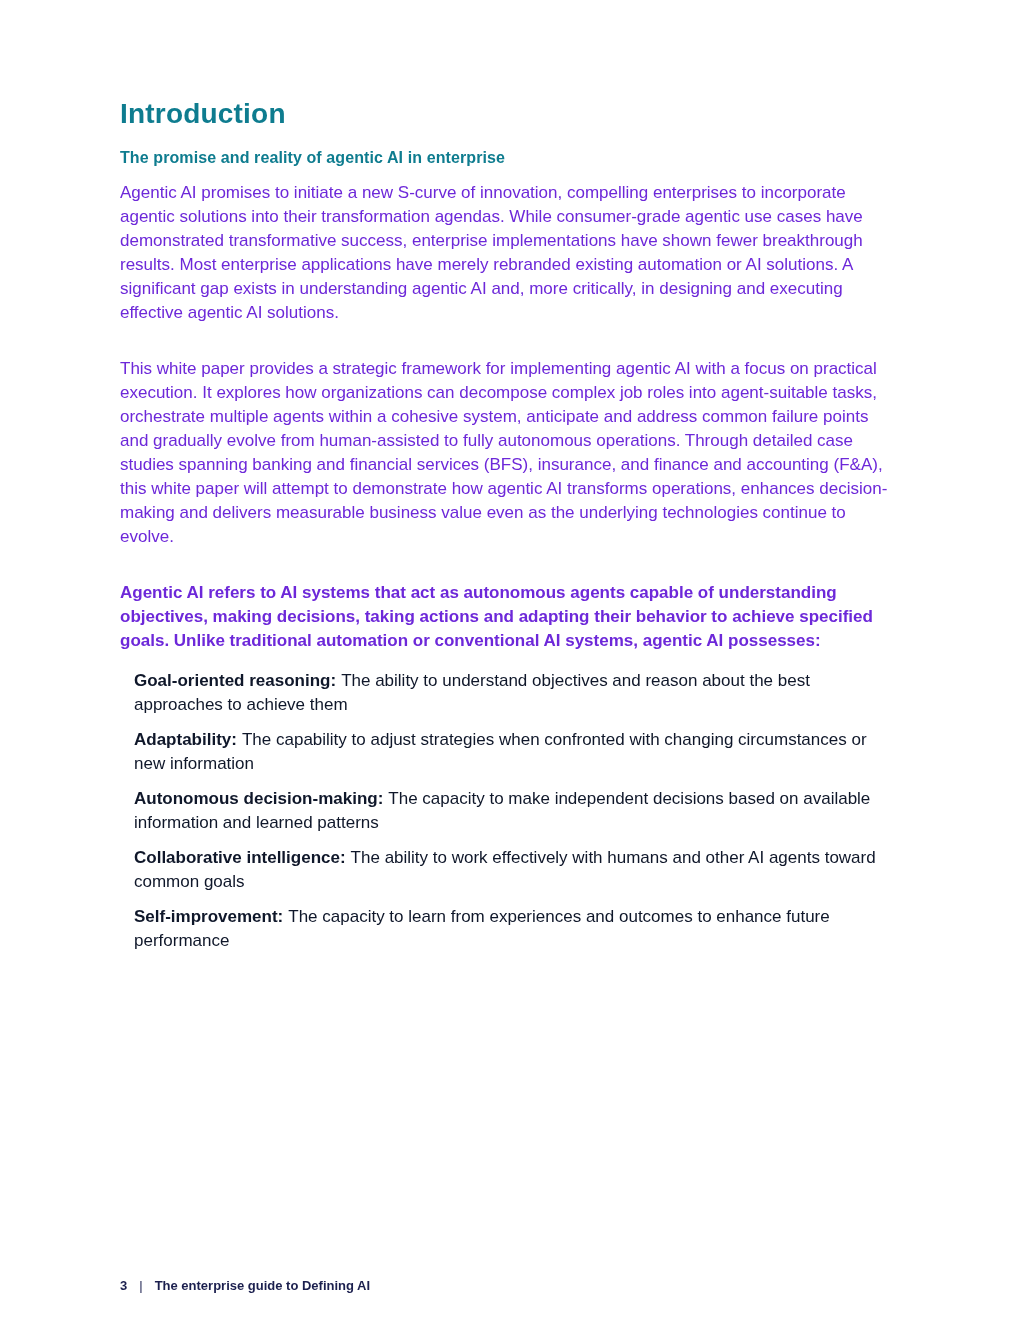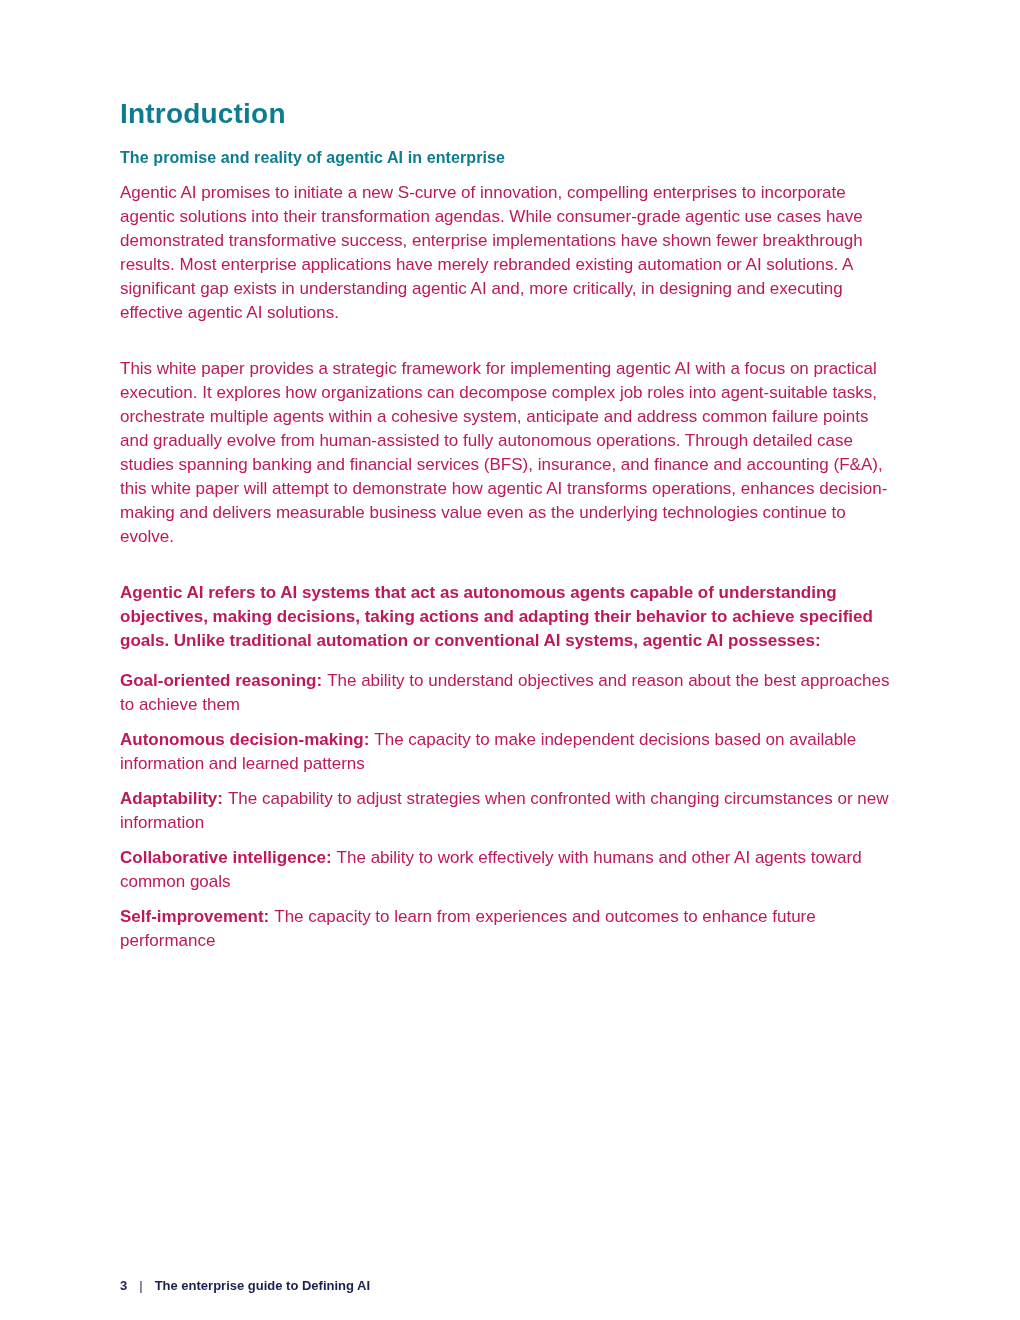--- a/index.html
+++ b/index.html
@@ -40,30 +40,30 @@
   .section {
     margin: 0 0 16px 0;
   }
   .section + .section {
     margin-top: 32px;
   }
   .body-text {
     margin: 0 0 16px 0;
     font-size: 17px;
     line-height: 24px;
-    color: #be185d;
+    color: #6d28d9;
   }
   .lead-text {
     font-weight: 700;
   }
   .def-item {
-    margin: 0 0 11px 0;
+    margin: 0 0 11px 14px;
     font-size: 17px;
     line-height: 24px;
-    color: #be185d;
+    color: #0f172a;
   }
   .def-term {
     font-weight: 700;
     margin-right: 5px;
   }
   .footer {
     position: absolute;
     left: 120px;
     top: 1278px;
     display: flex;
@@ -90,23 +90,23 @@
 
     <div class="section">
       <p class="body-text">This white paper provides a strategic framework for implementing agentic AI with a focus on practical execution. It explores how organizations can decompose complex job roles into agent-suitable tasks, orchestrate multiple agents within a cohesive system, anticipate and address common failure points and gradually evolve from human-assisted to fully autonomous operations. Through detailed case studies spanning banking and financial services (BFS), insurance, and finance and accounting (F&amp;A), this white paper will attempt to demonstrate how agentic AI transforms operations, enhances decision-making and delivers measurable business value even as the underlying technologies continue to evolve.</p>
     </div>
 
     <div class="section">
       <p class="body-text lead-text">Agentic AI refers to AI systems that act as autonomous agents capable of understanding objectives, making decisions, taking actions and adapting their behavior to achieve specified goals. Unlike traditional automation or conventional AI systems, agentic AI possesses:</p>
 
       <p class="def-item"><span class="def-term">Goal-oriented reasoning:</span><span>The ability to understand objectives and reason about the best approaches to achieve them</span></p>
 
+      <p class="def-item"><span class="def-term">Adaptability:</span><span>The capability to adjust strategies when confronted with changing circumstances or new information</span></p>
+
       <p class="def-item"><span class="def-term">Autonomous decision-making:</span><span>The capacity to make independent decisions based on available information and learned patterns</span></p>
-
-      <p class="def-item"><span class="def-term">Adaptability:</span><span>The capability to adjust strategies when confronted with changing circumstances or new information</span></p>
 
       <p class="def-item"><span class="def-term">Collaborative intelligence:</span><span>The ability to work effectively with humans and other AI agents toward common goals</span></p>
 
       <p class="def-item"><span class="def-term">Self-improvement:</span><span>The capacity to learn from experiences and outcomes to enhance future performance</span></p>
     </div>
 
   </div>
 
   <div class="footer">
     <span class="page-number">3</span>

